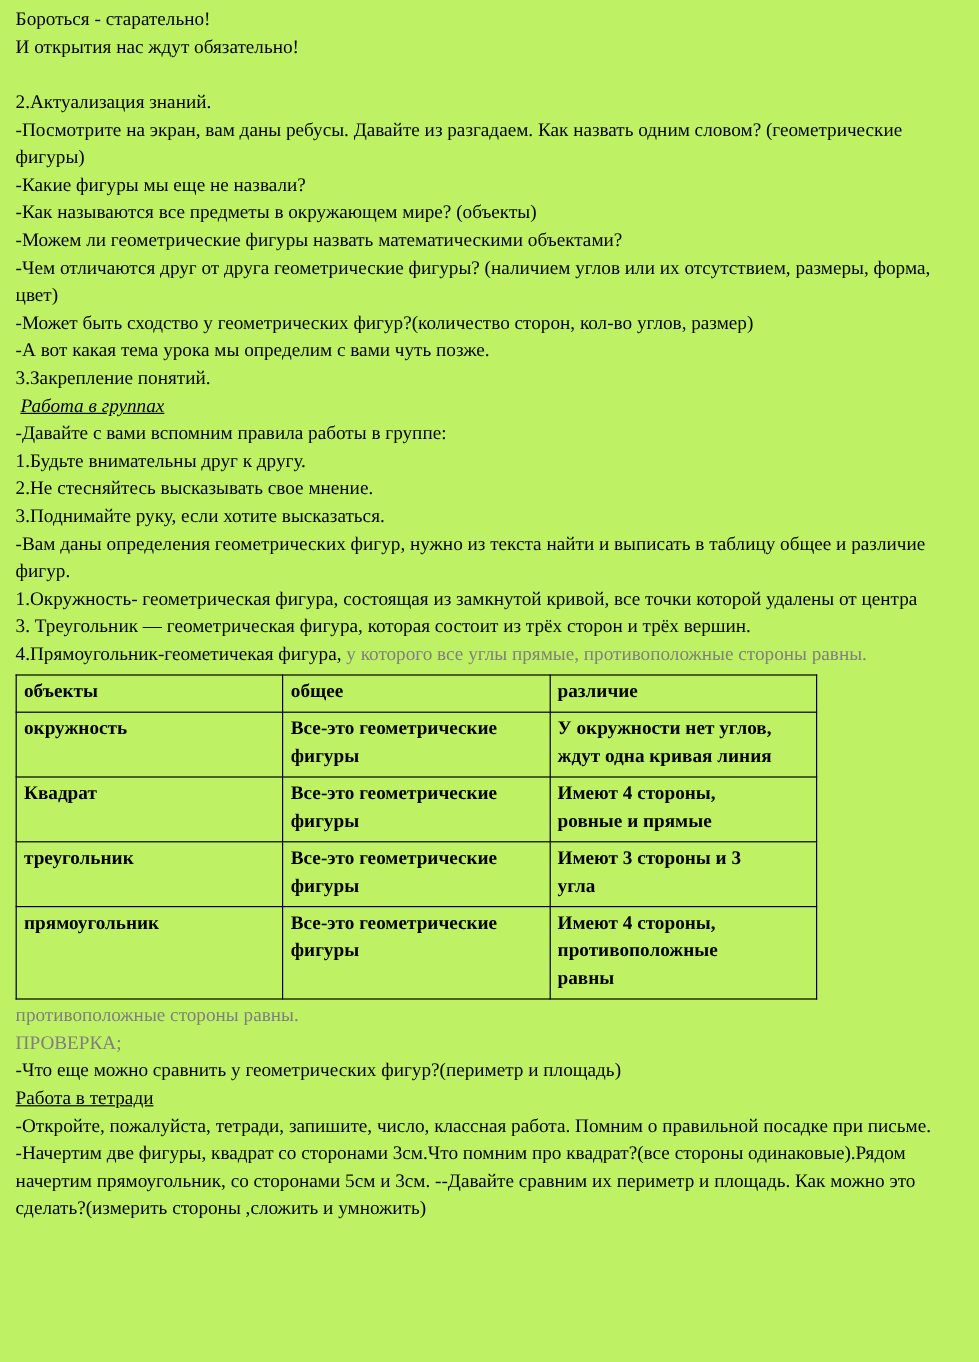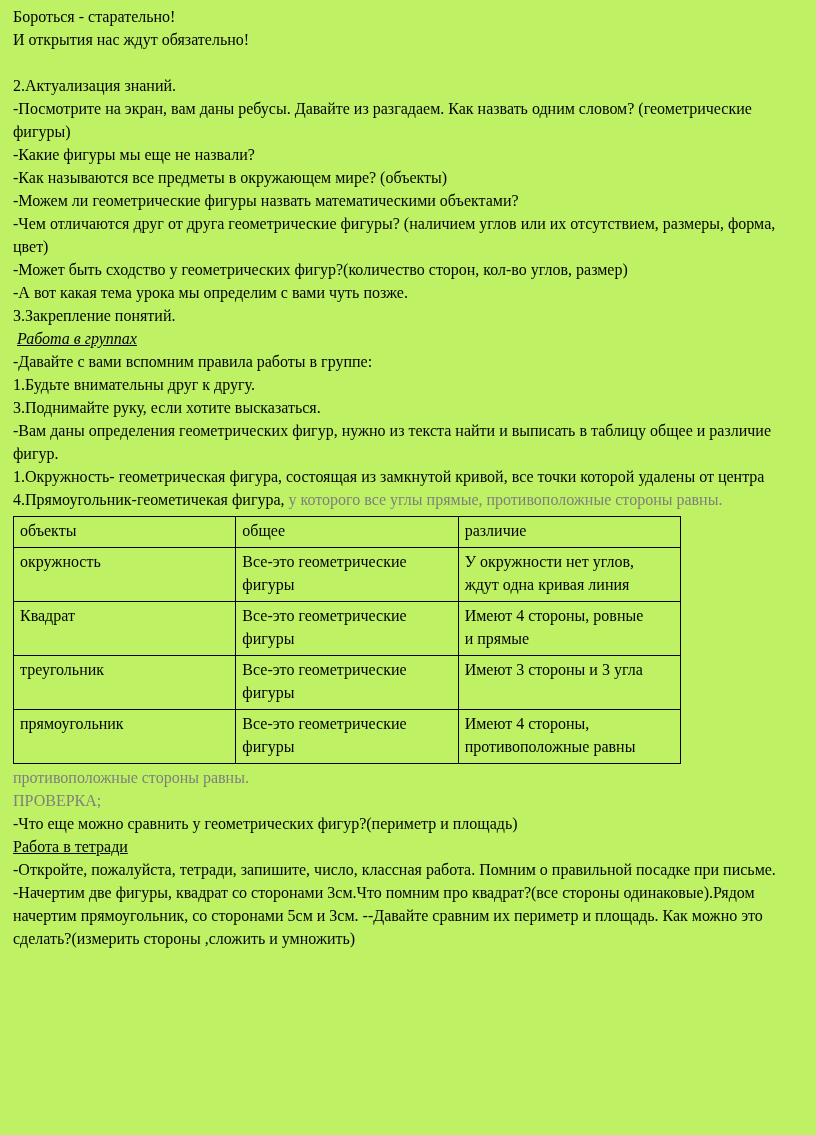--- a/index.html
+++ b/index.html
@@ -26,21 +26,21 @@
     width: 667px;
     margin: 5px 0 2px 0;
   }
   table.cmp td {
     border: 1px solid #000000;
     vertical-align: top;
     text-align: left;
     padding: 2px 6px 5px 6px;
     font-size: 16px;
     line-height: 23px;
-    font-weight: normal;
+    font-weight: bold;
   }
   table.cmp td.diff { padding-right: 34px; }
   table.cmp col { width: 222.33px; }
 </style>
 </head>
 <body>
 
 <div class="page">
 
   <p>Бороться - старательно!</p>
@@ -54,23 +54,25 @@
   <p>-Как называются все предметы в окружающем мире? (объекты)</p>
   <p>-Можем ли геометрические фигуры назвать математическими объектами?</p>
   <p>-Чем отличаются друг от друга геометрические фигуры? (наличием углов или их отсутствием, размеры, форма, цвет)</p>
   <p>-Может быть сходство у геометрических фигур?(количество сторон, кол-во углов, размер)</p>
   <p>-А вот какая тема урока мы определим с вами чуть позже.</p>
 
   <p>3.Закрепление понятий.</p>
   <p class="indent-sm"><span class="u">Работа в группах</span></p>
   <p>-Давайте с вами вспомним правила работы в группе:</p>
   <p>1.Будьте внимательны друг к другу.</p>
+  <p>2.Не стесняйтесь высказывать свое мнение.</p>
   <p>3.Поднимайте руку, если хотите высказаться.</p>
   <p>-Вам даны определения геометрических фигур, нужно из текста найти и выписать в таблицу общее и различие фигур.</p>
   <p>1.Окружность- геометрическая фигура, состоящая из замкнутой кривой, все точки которой удалены от центра</p>
+  <p>3. Треугольник — геометрическая фигура, которая состоит из трёх сторон и трёх вершин.</p>
   <p><span>4.Прямоугольник-геометичекая фигура,</span><span class="gray"> у которого все углы прямые, противоположные стороны равны.</span></p>
 
   <table class="cmp">
     <colgroup>
         <col>
         <col>
         <col>
       </colgroup>
     <tbody>
         <tr>

